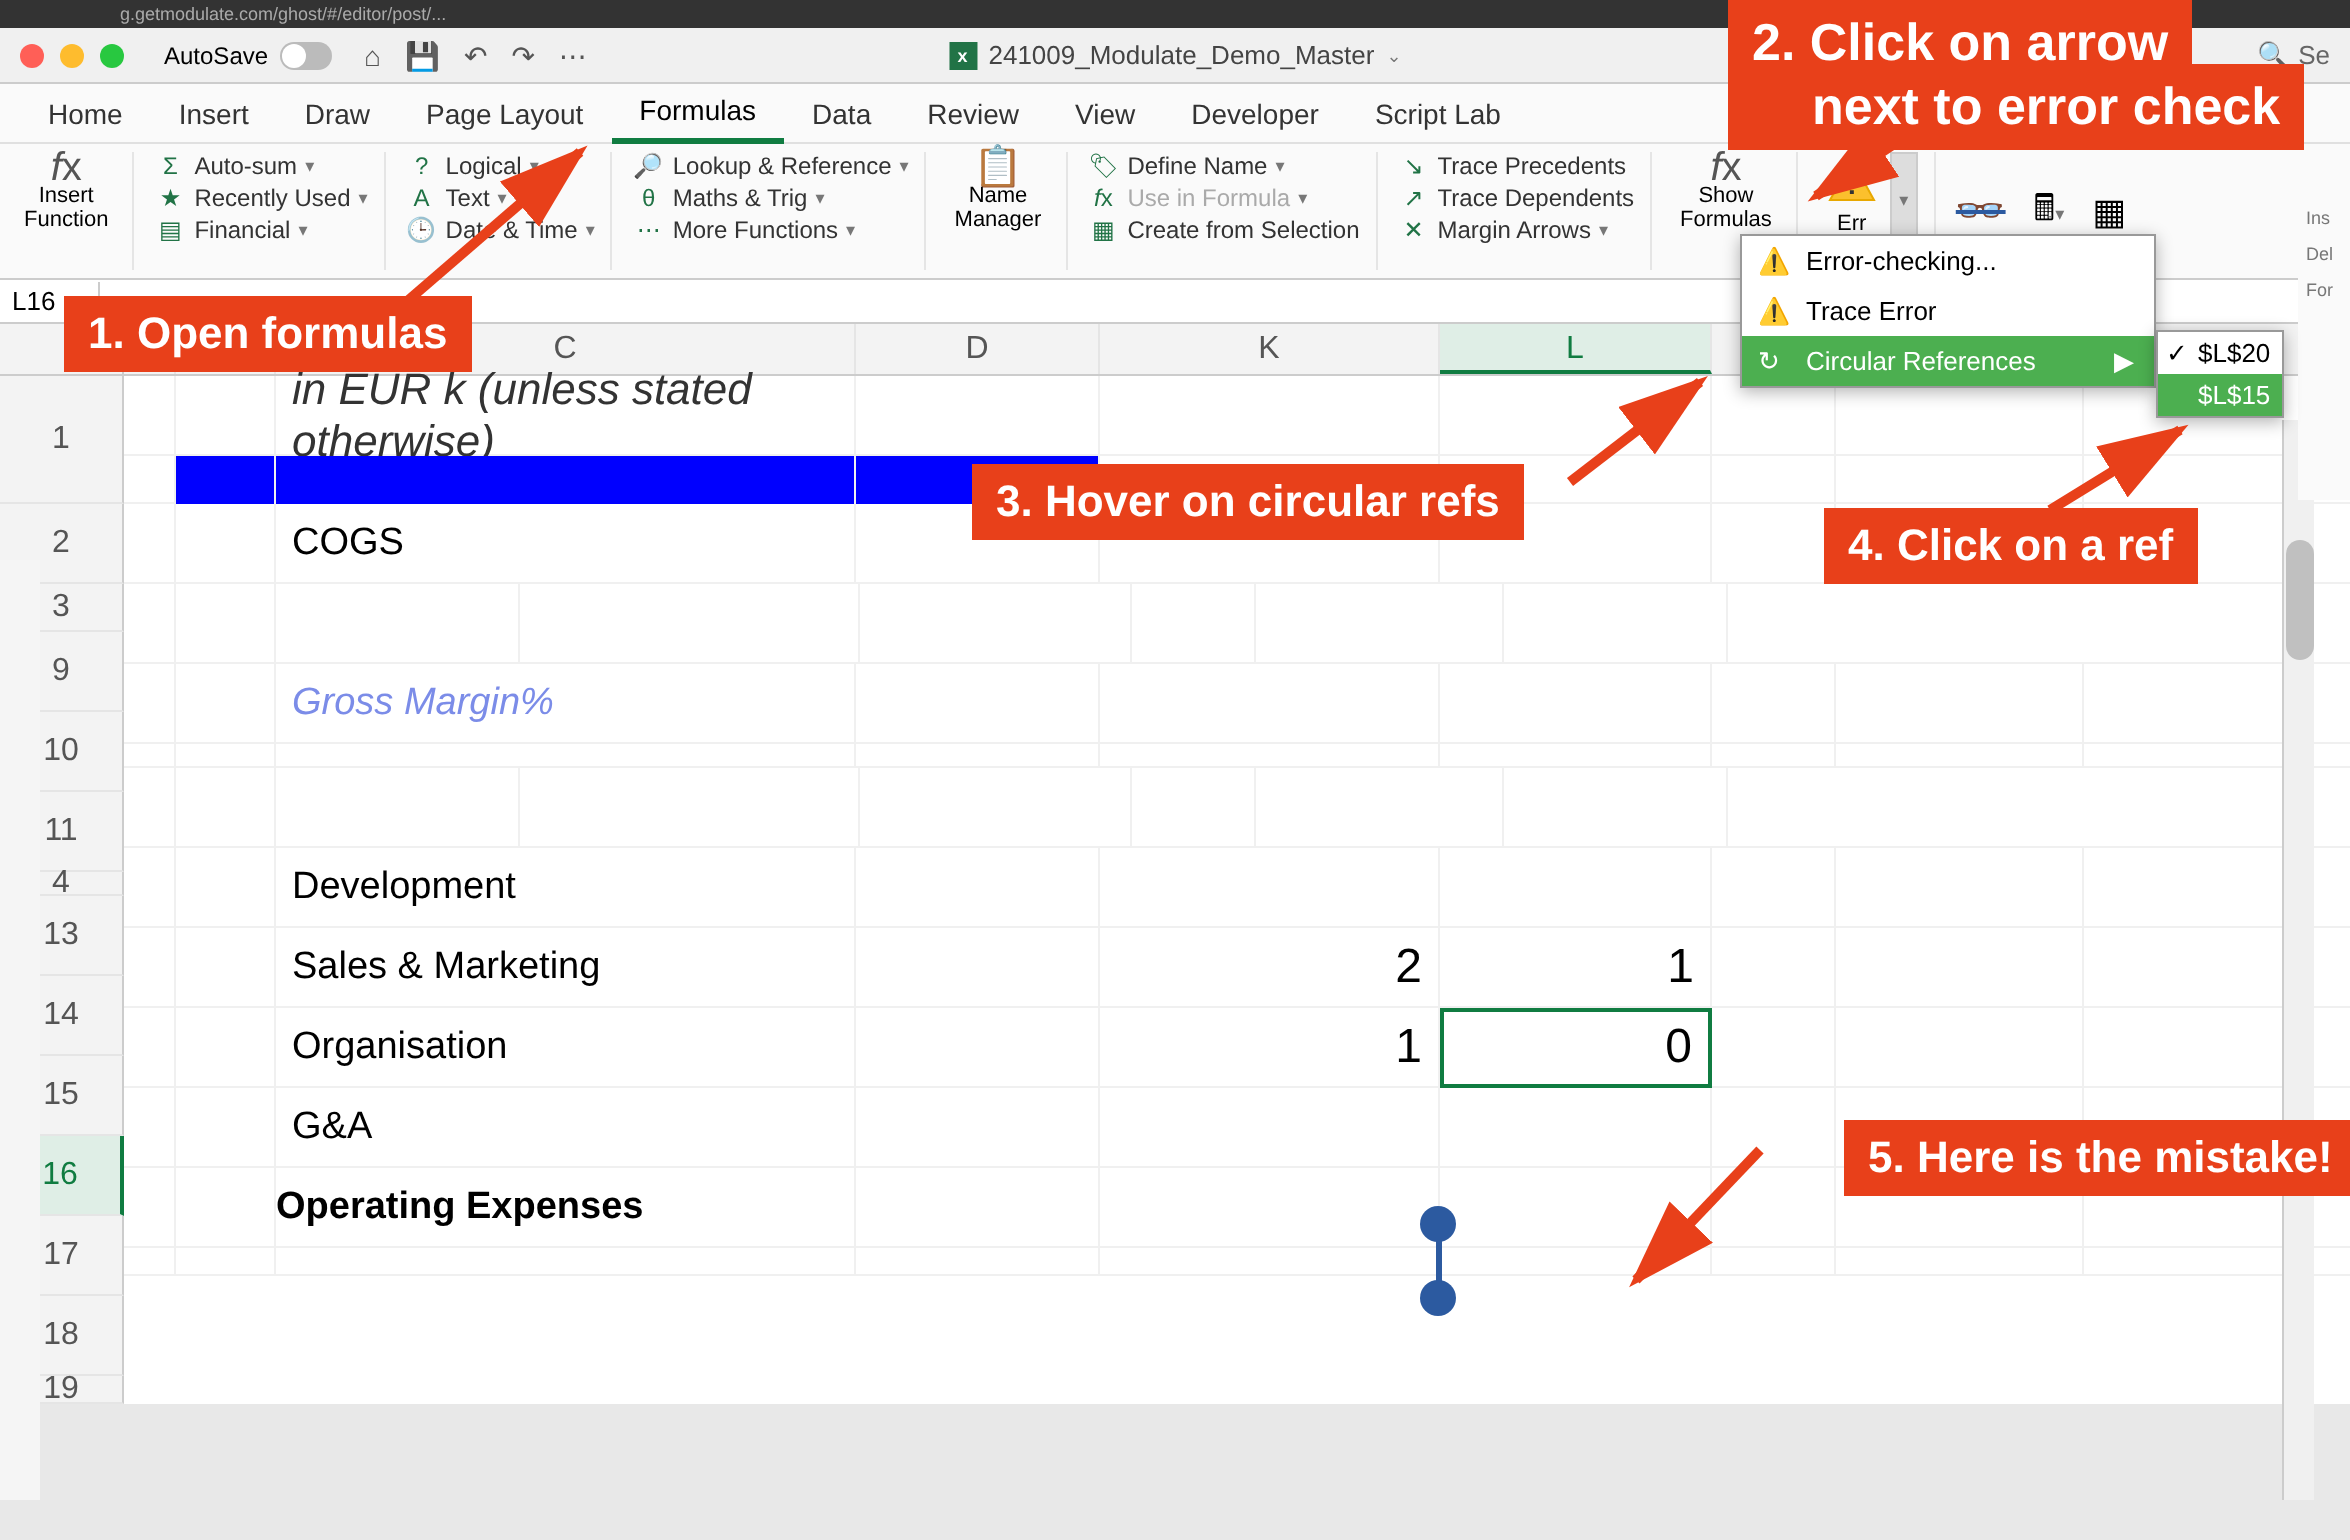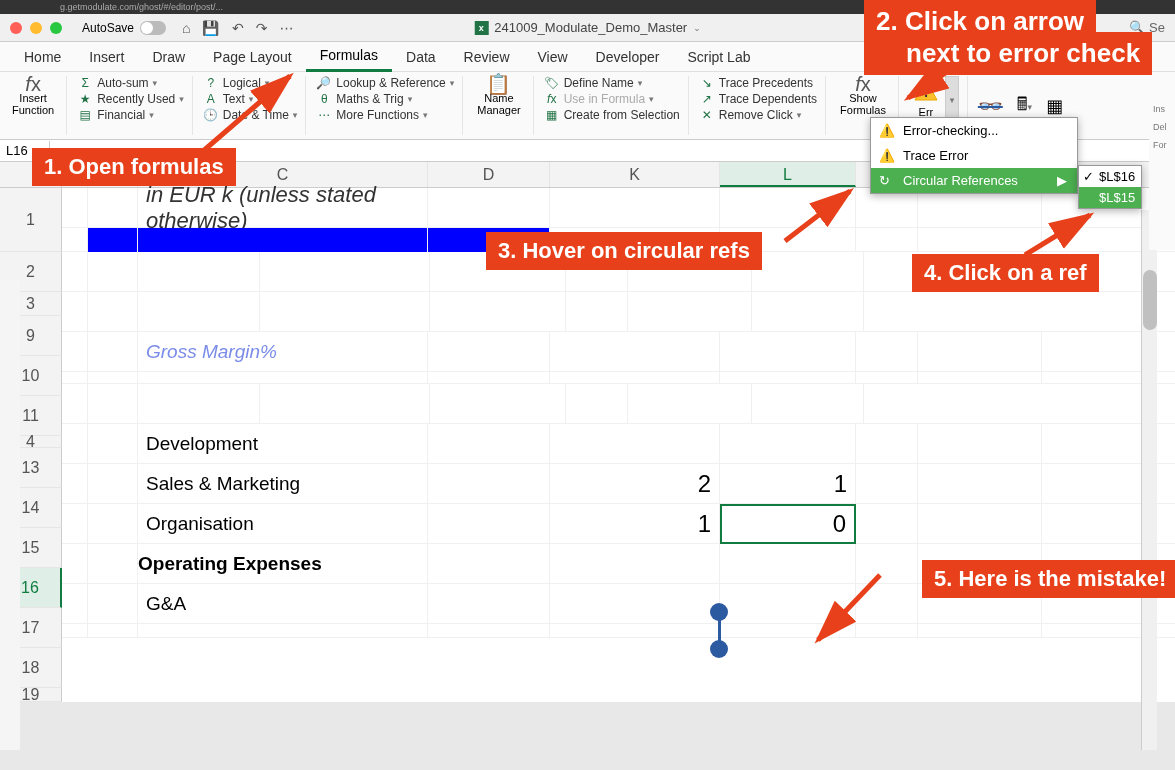--- a/index.html
+++ b/index.html
@@ -227,21 +227,21 @@
     <div class="small-row">
         <span class="ico">↘</span>
         <span>Trace Precedents</span>
       </div>
     <div class="small-row">
         <span class="ico">↗</span>
         <span>Trace Dependents</span>
       </div>
     <div class="small-row">
         <span class="ico">✕</span>
-        <span>Remove Click</span>
+        <span>Margin Arrows</span>
         <span class="caret">▾</span>
       </div>
   </div>
   <div class="rgrp">
     <div class="big-btn">
       <span class="ico"><i>f</i>x</span>
       <span style="white-space:pre;">Show
 Formulas</span>
     </div>
   </div>
@@ -274,21 +274,21 @@
     <span>Trace Error</span>
   </div>
   <div class="item highlight">
     <span class="mico" style="color:#fff;">↻</span>
     <span>Circular References</span>
     <span>▶</span>
   </div>
 </div>
 
 <div class="ref-submenu">
-  <div class="item selected">$L$16</div>
+  <div class="item selected">$L$20</div>
   <div class="item highlight">$L$15</div>
 </div>
 
 <div class="fbar-row">
   <div class="namebox">L16</div>
   <div style="flex:1"></div>
   <div style="width:16px; text-align:center; color:#777;">⌄</div>
 </div>
 
 <div class="grid-area">
@@ -342,20 +342,21 @@
           <div class="cell blue-bar" style="width: 122px; height: 24px;"></div>
           <div class="cell" style="width: 170px; height: 24px;"></div>
           <div class="cell" style="width: 136px; height: 24px;"></div>
           <div class="cell" style="width: 62px; height: 24px;"></div>
           <div class="cell" style="width: 124px; height: 24px;"></div>
           <div class="cell" style="width: 112px; height: 24px;"></div>
         </div>
         <div class="cell-row" style="height: 40px;">
           <div class="cell" style="width: 26px; height: 40px;"></div>
           <div class="cell" style="width: 50px; height: 40px;"></div>
+          <div class="cell" style="width: 290px; height: 40px;">COGS</div>
           <div class="cell" style="width: 122px; height: 40px;"></div>
           <div class="cell" style="width: 170px; height: 40px;"></div>
           <div class="cell" style="width: 136px; height: 40px;"></div>
           <div class="cell" style="width: 62px; height: 40px;"></div>
           <div class="cell" style="width: 124px; height: 40px;"></div>
           <div class="cell" style="width: 112px; height: 40px;"></div>
         </div>
         <div class="cell-row" style="height: 40px;">
           <div class="cell" style="width: 26px; height: 40px;"></div>
           <div class="cell" style="width: 50px; height: 40px;"></div>
@@ -429,34 +430,34 @@
           <div class="cell" style="width: 122px; height: 40px;"></div>
           <div class="cell" style="width: 170px; height: 40px; justify-content: flex-end; font-size: 24px;">1</div>
           <div class="cell selected-cell" style="width: 136px; height: 40px; justify-content: flex-end; font-size: 24px;">0</div>
           <div class="cell" style="width: 62px; height: 40px;"></div>
           <div class="cell" style="width: 124px; height: 40px;"></div>
           <div class="cell" style="width: 112px; height: 40px;"></div>
         </div>
         <div class="cell-row" style="height: 40px;">
           <div class="cell" style="width: 26px; height: 40px;"></div>
           <div class="cell" style="width: 50px; height: 40px;"></div>
+          <div class="cell" style="width: 290px; height: 40px;">G&amp;A</div>
+          <div class="cell" style="width: 122px; height: 40px;"></div>
+          <div class="cell" style="width: 170px; height: 40px;"></div>
+          <div class="cell" style="width: 136px; height: 40px;"></div>
+          <div class="cell" style="width: 62px; height: 40px;"></div>
+          <div class="cell" style="width: 124px; height: 40px;"></div>
+          <div class="cell" style="width: 112px; height: 40px;"></div>
+        </div>
+        <div class="cell-row" style="height: 40px;">
+          <div class="cell" style="width: 26px; height: 40px;"></div>
+          <div class="cell" style="width: 50px; height: 40px;"></div>
           <div class="cell" style="width: 290px; height: 40px; padding-left: 0px;">
             <span class="bold">Operating Expenses</span>
           </div>
-          <div class="cell" style="width: 122px; height: 40px;"></div>
-          <div class="cell" style="width: 170px; height: 40px;"></div>
-          <div class="cell" style="width: 136px; height: 40px;"></div>
-          <div class="cell" style="width: 62px; height: 40px;"></div>
-          <div class="cell" style="width: 124px; height: 40px;"></div>
-          <div class="cell" style="width: 112px; height: 40px;"></div>
-        </div>
-        <div class="cell-row" style="height: 40px;">
-          <div class="cell" style="width: 26px; height: 40px;"></div>
-          <div class="cell" style="width: 50px; height: 40px;"></div>
-          <div class="cell" style="width: 290px; height: 40px;">G&amp;A</div>
           <div class="cell" style="width: 122px; height: 40px;"></div>
           <div class="cell" style="width: 170px; height: 40px;"></div>
           <div class="cell" style="width: 136px; height: 40px;"></div>
           <div class="cell" style="width: 62px; height: 40px;"></div>
           <div class="cell" style="width: 124px; height: 40px;"></div>
           <div class="cell" style="width: 112px; height: 40px;"></div>
         </div>
         <div class="cell-row" style="height: 14px;">
           <div class="cell" style="width: 26px; height: 14px;"></div>
           <div class="cell" style="width: 50px; height: 14px;"></div>

